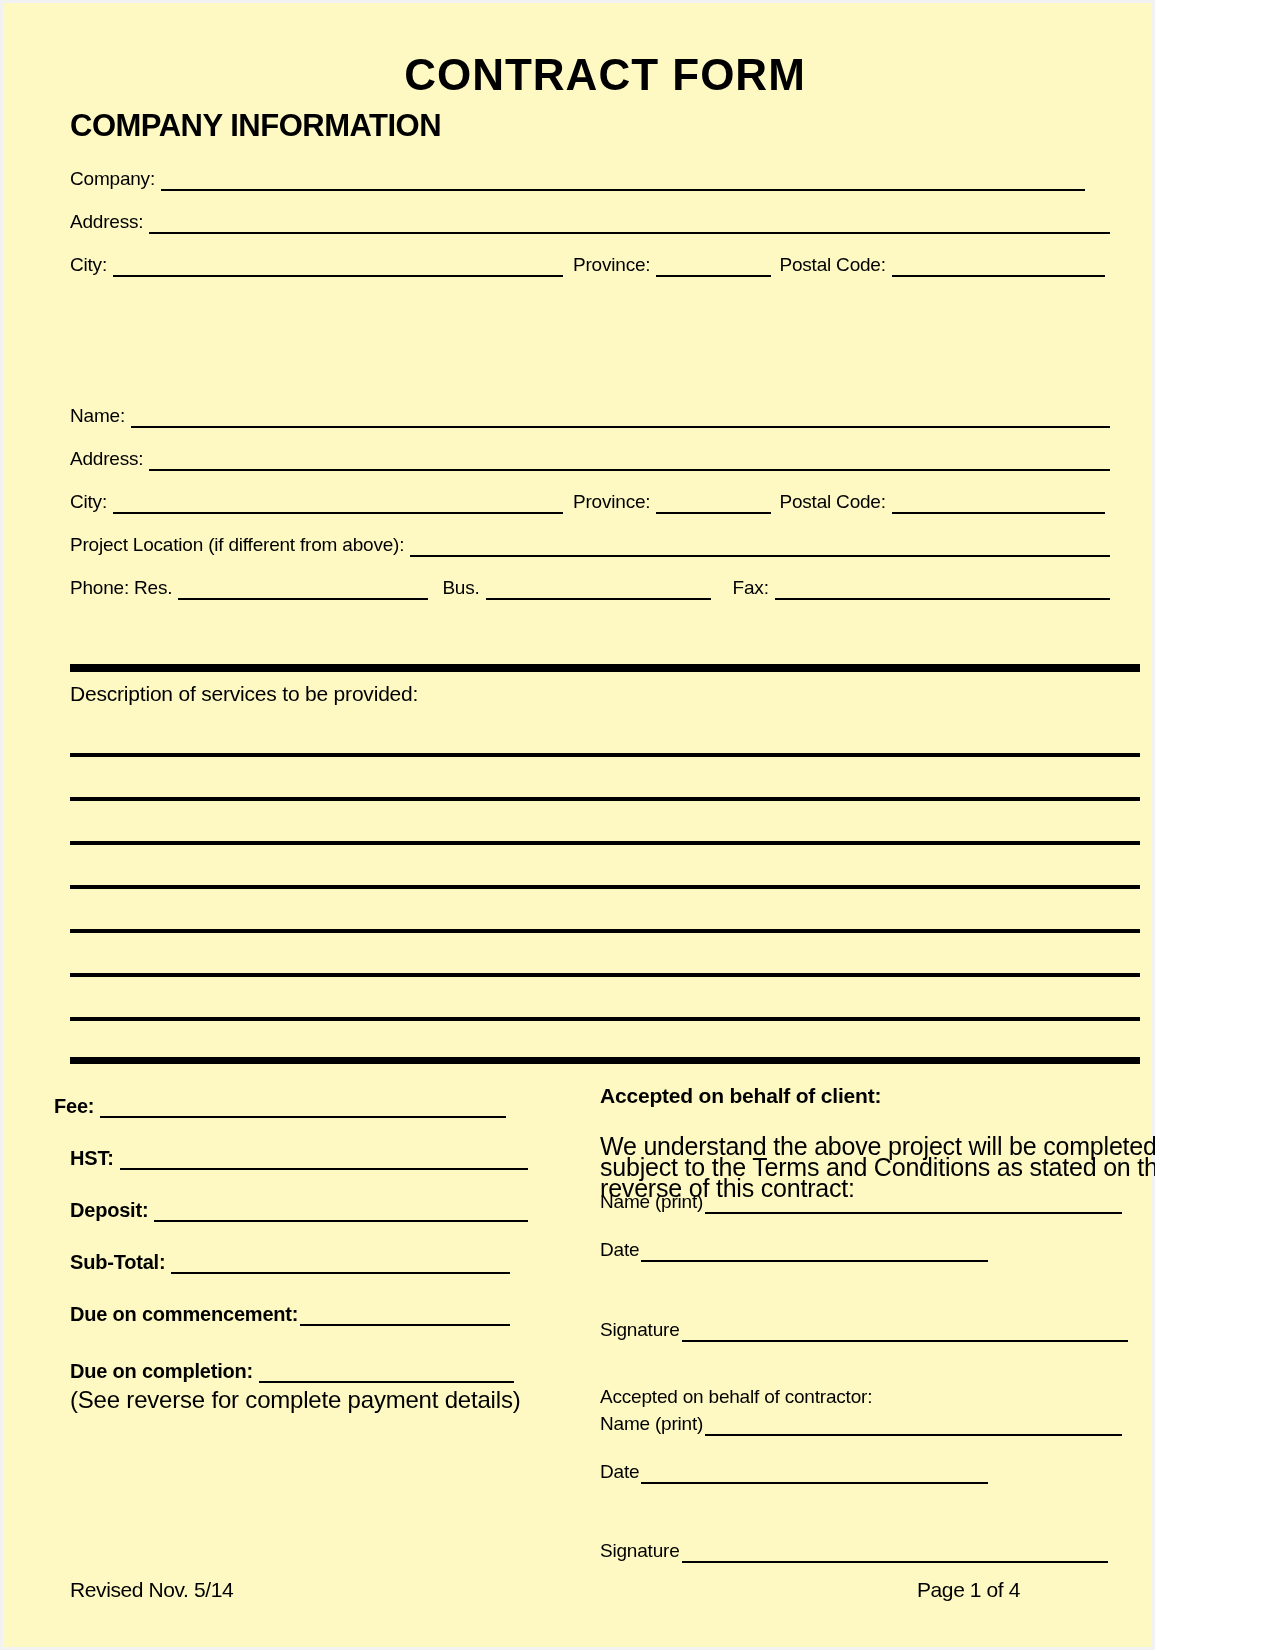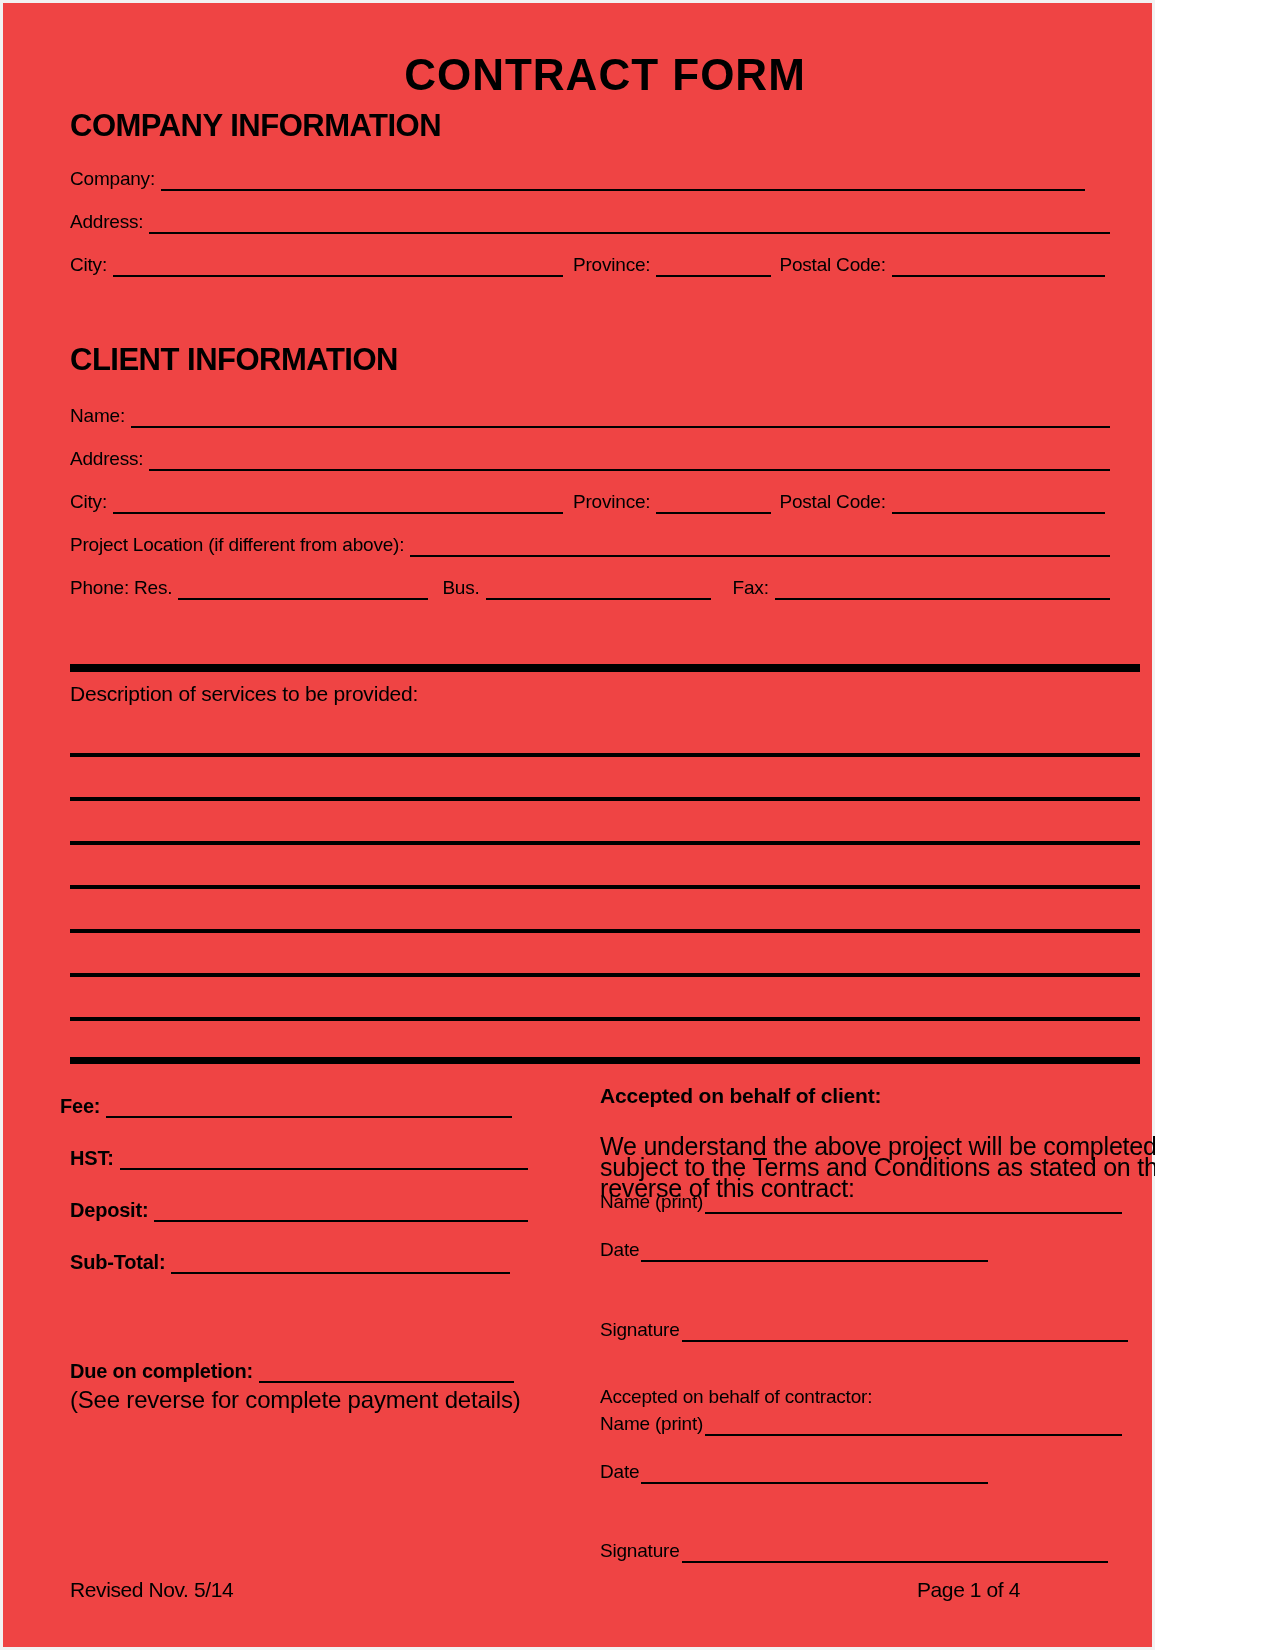--- a/index.html
+++ b/index.html
@@ -1,19 +1,19 @@
 <!DOCTYPE html>
 <html><head>
 <meta charset="utf-8">
 <style>
   html,body{margin:0;padding:0;background:#ffffff;}
   .page{
     position:relative;
     width:1155px;height:1650px;
-    background:#ef4444;
+    background:#fef9c3;
     font-family:"Liberation Sans","DejaVu Sans",sans-serif;
     color:#000;
     box-shadow:inset 0 0 0 3px #f2f2f2;
     overflow:hidden;
   }
   .abs{position:absolute;}
   .title{
     left:0;top:50px;width:1210px;
     text-align:center;
     font-size:44px;font-weight:bold;letter-spacing:1px;
@@ -77,21 +77,20 @@
     <span class="fline" style="width:450px;"></span>
     <span class="gap" style="width:10px;"></span>
     <span class="lbl">Province:</span>
     <span class="fline" style="width:115px;"></span>
     <span class="gap" style="width:8px;"></span>
     <span class="lbl">Postal Code:</span>
     <span class="fline grow"></span>
   </div>
 
 
-  <div class="abs section-heading" style="left:70px;top:342px;">CLIENT INFORMATION</div>
 
   <div class="abs frow" style="left:70px;top:402px;width:1040px;">
     <span class="lbl">Name:</span>
     <span class="fline grow"></span>
   </div>
 
   <div class="abs frow" style="left:70px;top:445px;width:1040px;">
     <span class="lbl">Address:</span>
     <span class="fline grow"></span>
   </div>
@@ -128,35 +127,39 @@
 
   <div class="abs svc-line" style="top:753px;"></div>
   <div class="abs svc-line" style="top:797px;"></div>
   <div class="abs svc-line" style="top:841px;"></div>
   <div class="abs svc-line" style="top:885px;"></div>
   <div class="abs svc-line" style="top:929px;"></div>
   <div class="abs svc-line" style="top:973px;"></div>
   <div class="abs svc-line" style="top:1017px;"></div>
   <div class="abs thickrule" style="top:1057px;height:7px;"></div>
 
-  <div class="abs payrow" style="left:60px;top:1092px;width:452px;">
+  <div class="abs payrow" style="left:54px;top:1092px;width:452px;">
     <span class="lbl">Fee:</span>
     <span class="fline grow"></span>
   </div>
   <div class="abs payrow" style="left:70px;top:1144px;width:458px;">
     <span class="lbl">HST:</span>
     <span class="fline grow"></span>
   </div>
   <div class="abs payrow" style="left:70px;top:1196px;width:458px;">
     <span class="lbl">Deposit:</span>
     <span class="fline grow"></span>
   </div>
   <div class="abs payrow" style="left:70px;top:1248px;width:440px;">
     <span class="lbl">Sub-Total:</span>
     <span class="fline grow"></span>
+  </div>
+  <div class="abs payrow" style="left:70px;top:1300px;width:440px;">
+    <span class="lbl">Due on commencement:</span>
+    <span class="fline grow" style="margin-left:2px;"></span>
   </div>
   <div class="abs payrow" style="left:70px;top:1357px;width:444px;">
     <span class="lbl">Due on completion:</span>
     <span class="fline grow"></span>
   </div>
   <div class="abs note" style="left:70px;top:1386px;">(See reverse for complete payment details)</div>
 
   <div class="abs acc-head" style="left:600px;top:1084px;">Accepted on behalf of client:</div>
   <div class="abs acc-par" style="left:600px;top:1112px;">We understand the above project will be completed subject to the Terms and Conditions as stated on the reverse of this contract:</div>
 

